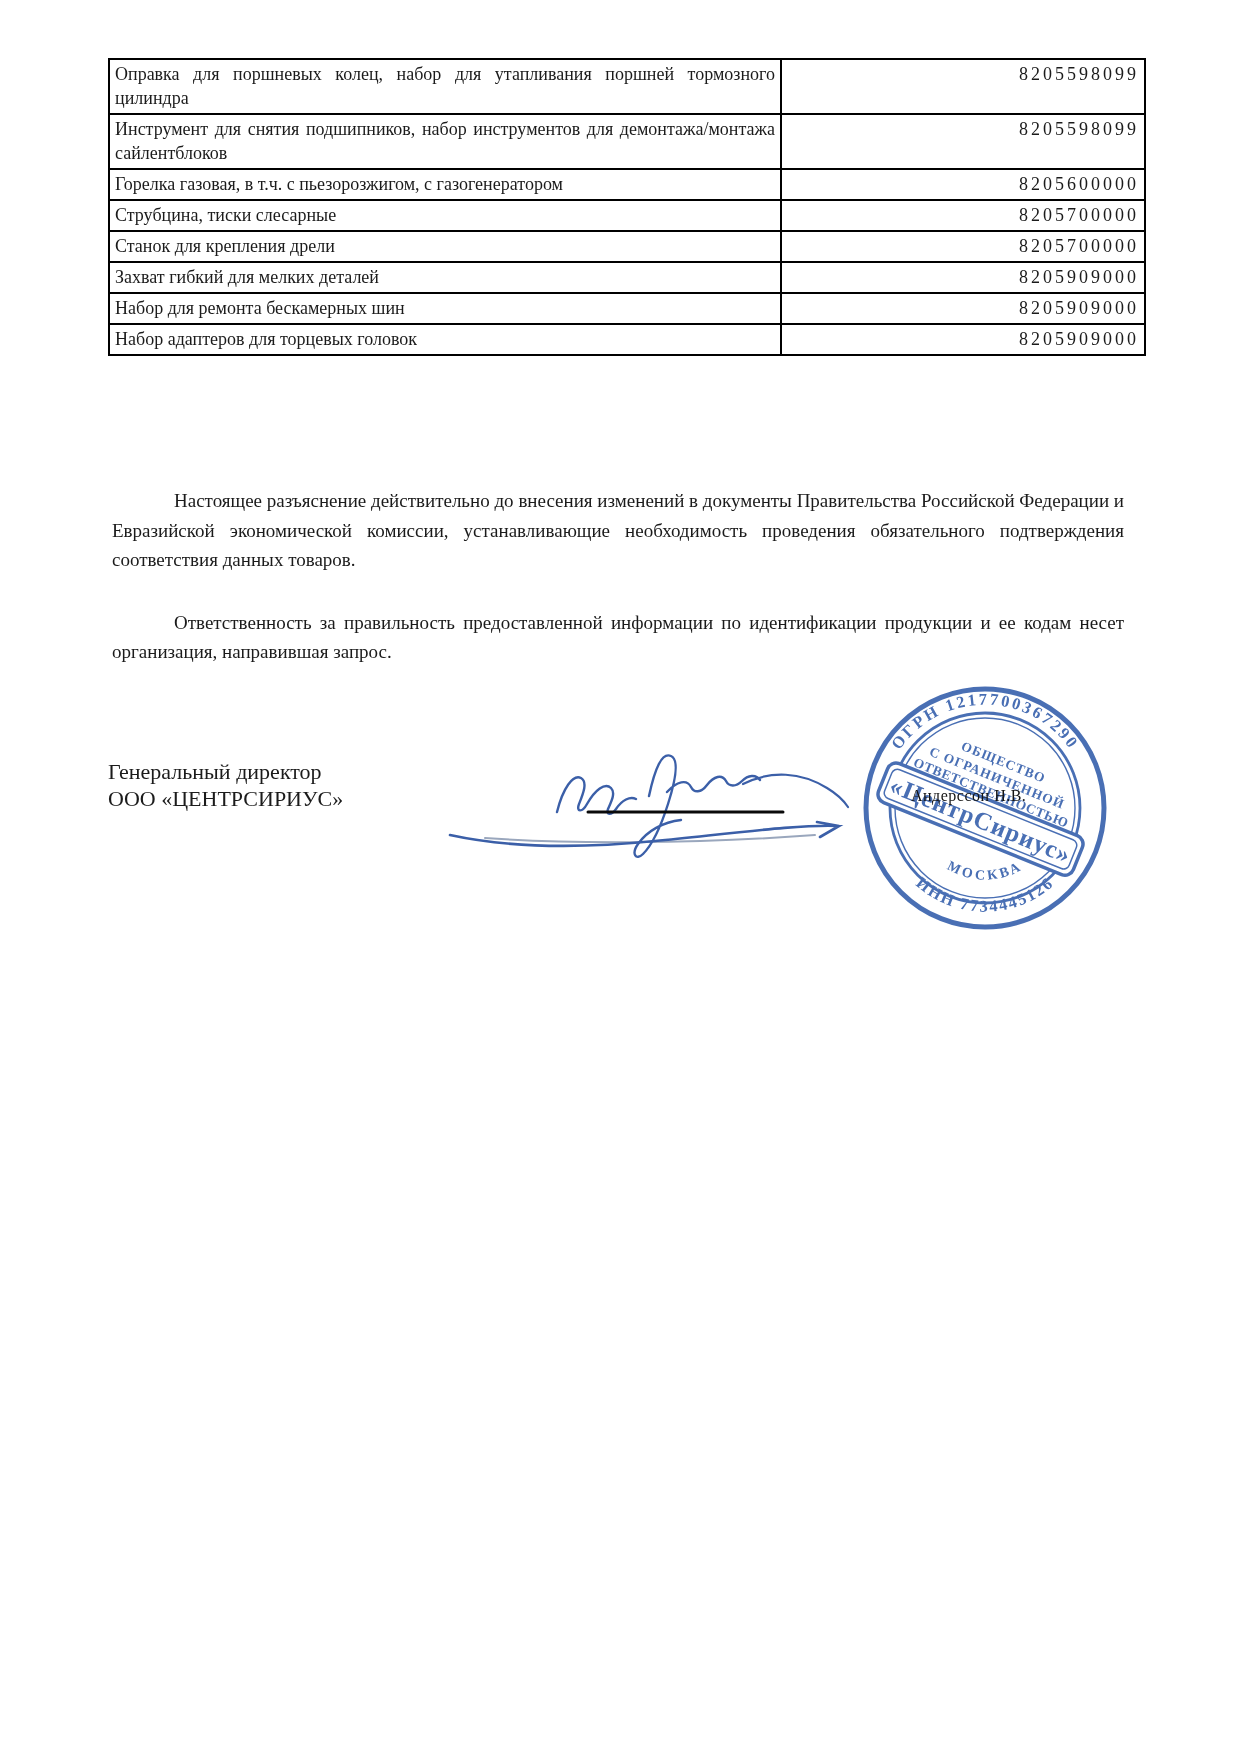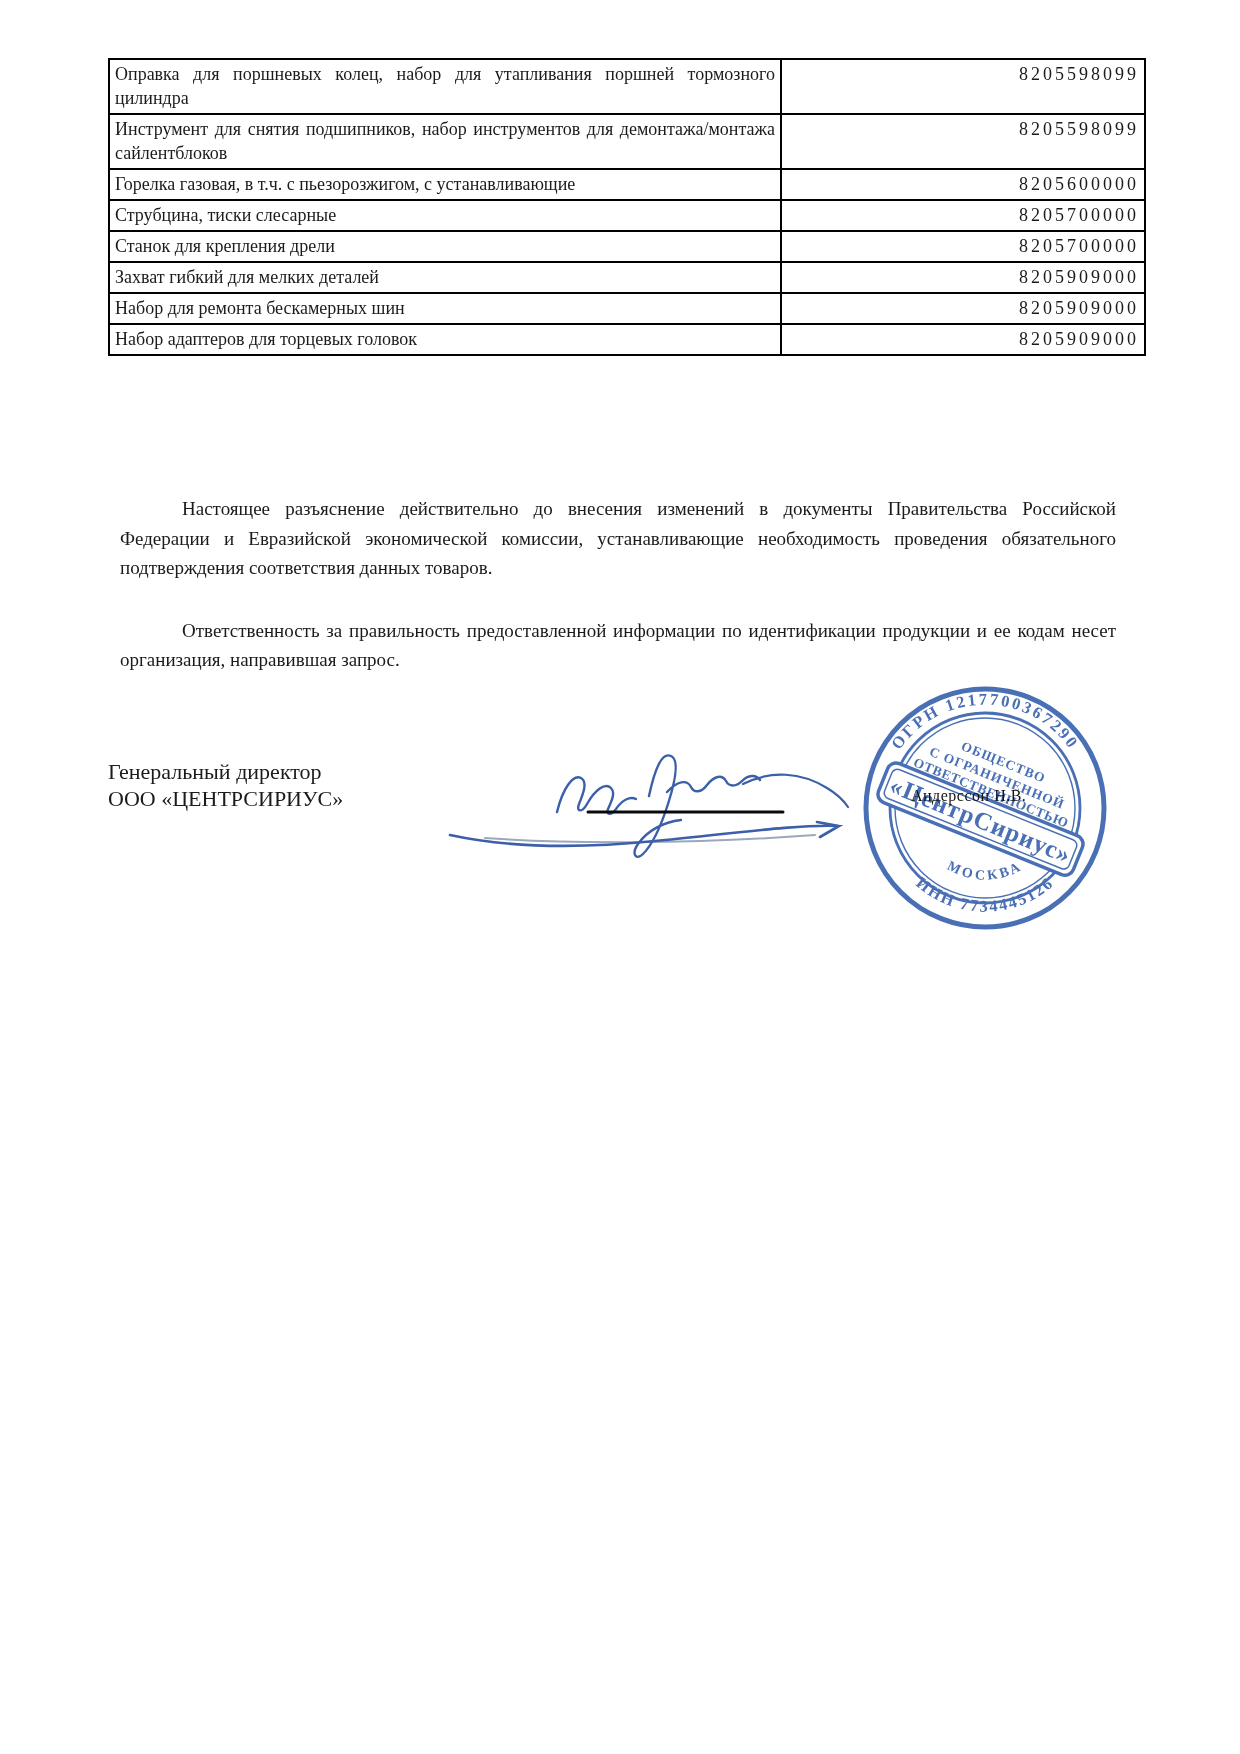--- a/index.html
+++ b/index.html
@@ -20,21 +20,21 @@
     padding:2px 5px 3px 5px; vertical-align:top;
     overflow:hidden;
   }
   .goods-table td.c-name{width:660px; text-align:justify;border-radius:19px;}
   .goods-table td.c-code{width:352px; letter-spacing:3px; text-align:right;}
   
   .body-text{
     position:absolute; left:108px; top:482px; width:1020px;
   }
   .body-text p{
-    margin:12px; font-size:19px; line-height:29.5px;
+    margin:4px; font-size:19px; line-height:29.5px;
     text-align:justify; text-indent:62px;
   }
   .body-text p + p{margin-top:33px;}
   
   .sig-block{
     position:absolute; left:108px; top:758px;
     font-size:22px; line-height:27px; white-space:pre-line;font-family:Liberation Serif, serif;
   }
   .sig-art{position:absolute; left:425px; top:728px; z-index:2;}
   
@@ -54,21 +54,21 @@
     <tbody>
         <tr>
           <td class="c-name">Оправка для поршневых колец, набор для утапливания поршней тормозного цилиндра</td>
           <td class="c-code">8205598099</td>
         </tr>
         <tr>
           <td class="c-name">Инструмент для снятия подшипников, набор инструментов для демонтажа/монтажа сайлентблоков</td>
           <td class="c-code">8205598099</td>
         </tr>
         <tr>
-          <td class="c-name">Горелка газовая, в т.ч. с пьезорозжигом, с устанавливающие</td>
+          <td class="c-name">Горелка газовая, в т.ч. с пьезорозжигом, с газогенератором</td>
           <td class="c-code">8205600000</td>
         </tr>
         <tr>
           <td class="c-name">Струбцина, тиски слесарные</td>
           <td class="c-code">8205700000</td>
         </tr>
         <tr>
           <td class="c-name">Станок для крепления дрели</td>
           <td class="c-code">8205700000</td>
         </tr>

